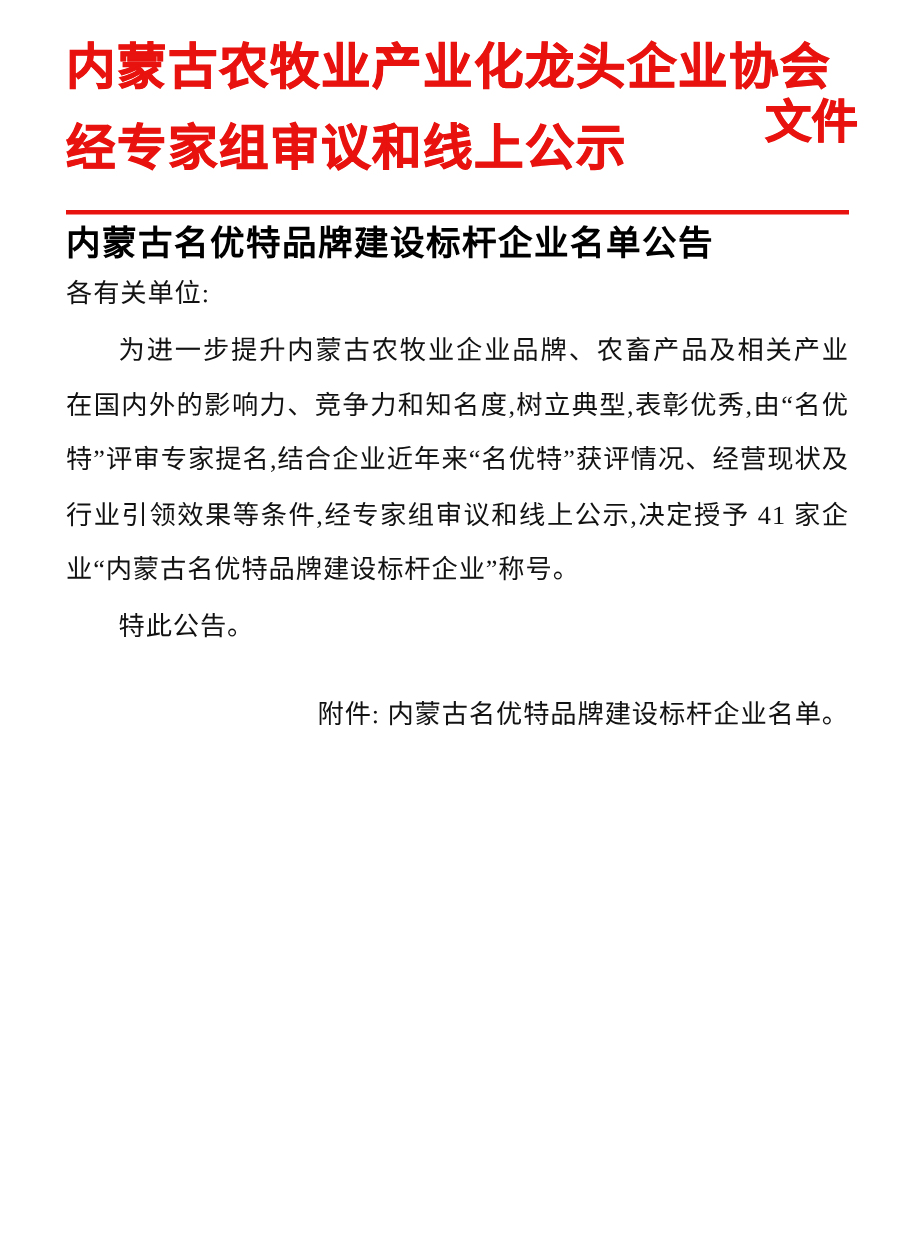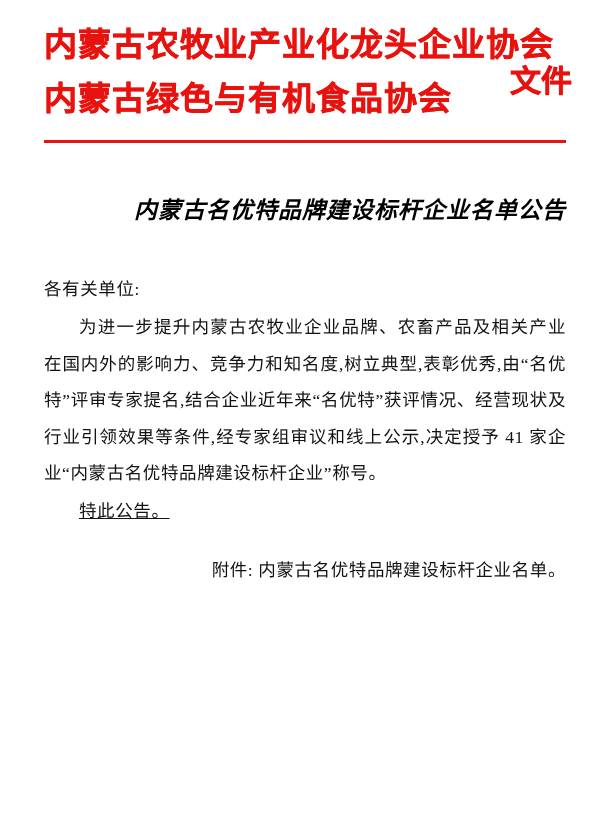--- a/index.html
+++ b/index.html
@@ -69,70 +69,66 @@
   
   .red-rule {
     margin-top: 20px;
     height: 2.5px;
     background: #e8120f;
     width: 100%;
   }
 
   
   .doc-title {
-    margin-top: 48px;
-    text-align: right;
+    text-align: left;
     font-size: 23px;
     font-weight: bold;
     color: #000;
     letter-spacing: 1px;
     font-family: "DejaVu Serif", "Liberation Serif", serif;
-    font-style: italic;
   }
 
   
   .body-area {
-    margin-top: 46px;
     font-size: 17.5px;
     color: #121212;
     line-height: 2.08;
     letter-spacing: 0.6px;
   }
   .salutation {
     margin: 0 0 2px 0;
   }
   .para {
     margin: 0;
     text-indent: 2em;
     text-align: justify;
     text-justify: inter-ideograph;
   }
   .para + .para {
     margin-top: 2px;
-    text-decoration: underline;
   }
   .attachment {
     margin: 0;
     margin-top: 22px;
     text-indent: 2em;
     text-align: right;
   }
 
   
   .nowrapfix { white-space: nowrap; }
 </style>
 </head>
 <body>
 
 <div class="page">
 
   <div class="masthead">
     <div class="masthead-lines">
       <div class="mast-line line1 nowrapfix">内蒙古农牧业产业化龙头企业协会</div>
-      <div class="mast-line line2 nowrapfix">内蒙古绿色与有机食品协会</div>
+      <div class="mast-line line2 nowrapfix">经专家组审议和线上公示</div>
       <div class="mast-wenjian">文件</div>
     </div>
   </div>
 
 
   <div class="red-rule"></div>
 
   <div class="doc-title">内蒙古名优特品牌建设标杆企业名单公告</div>
 
   <div class="body-area">

